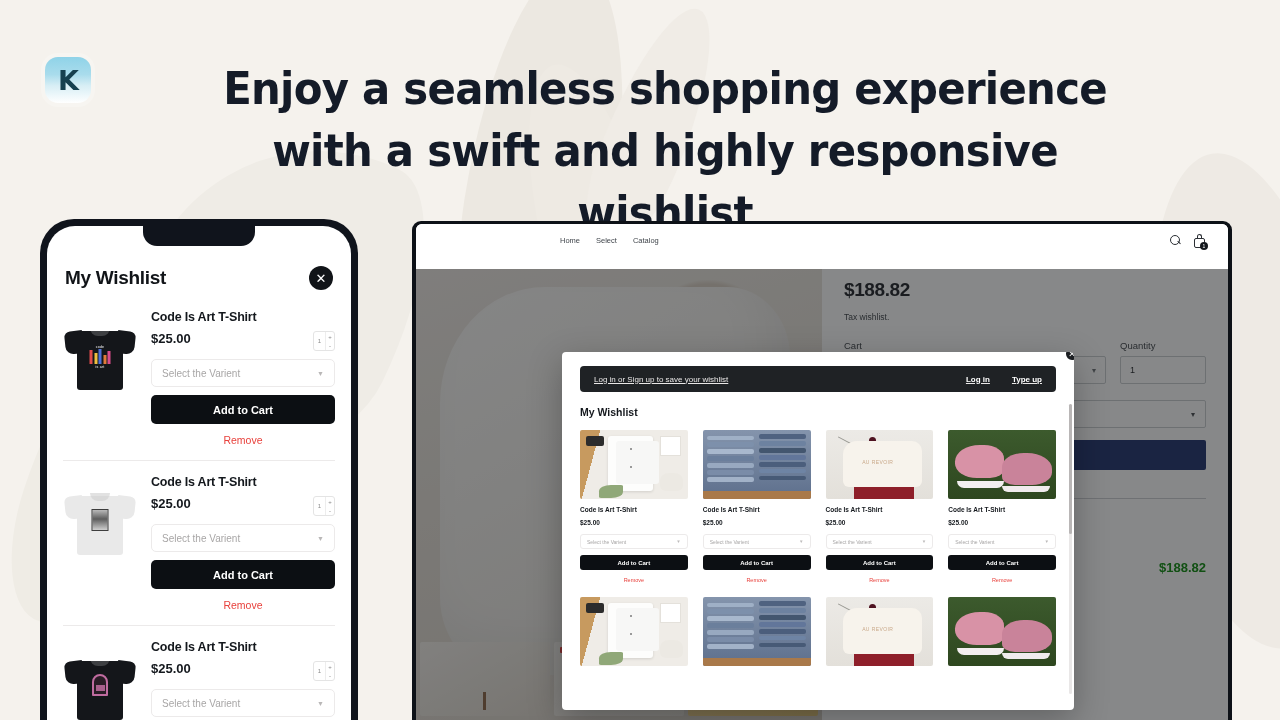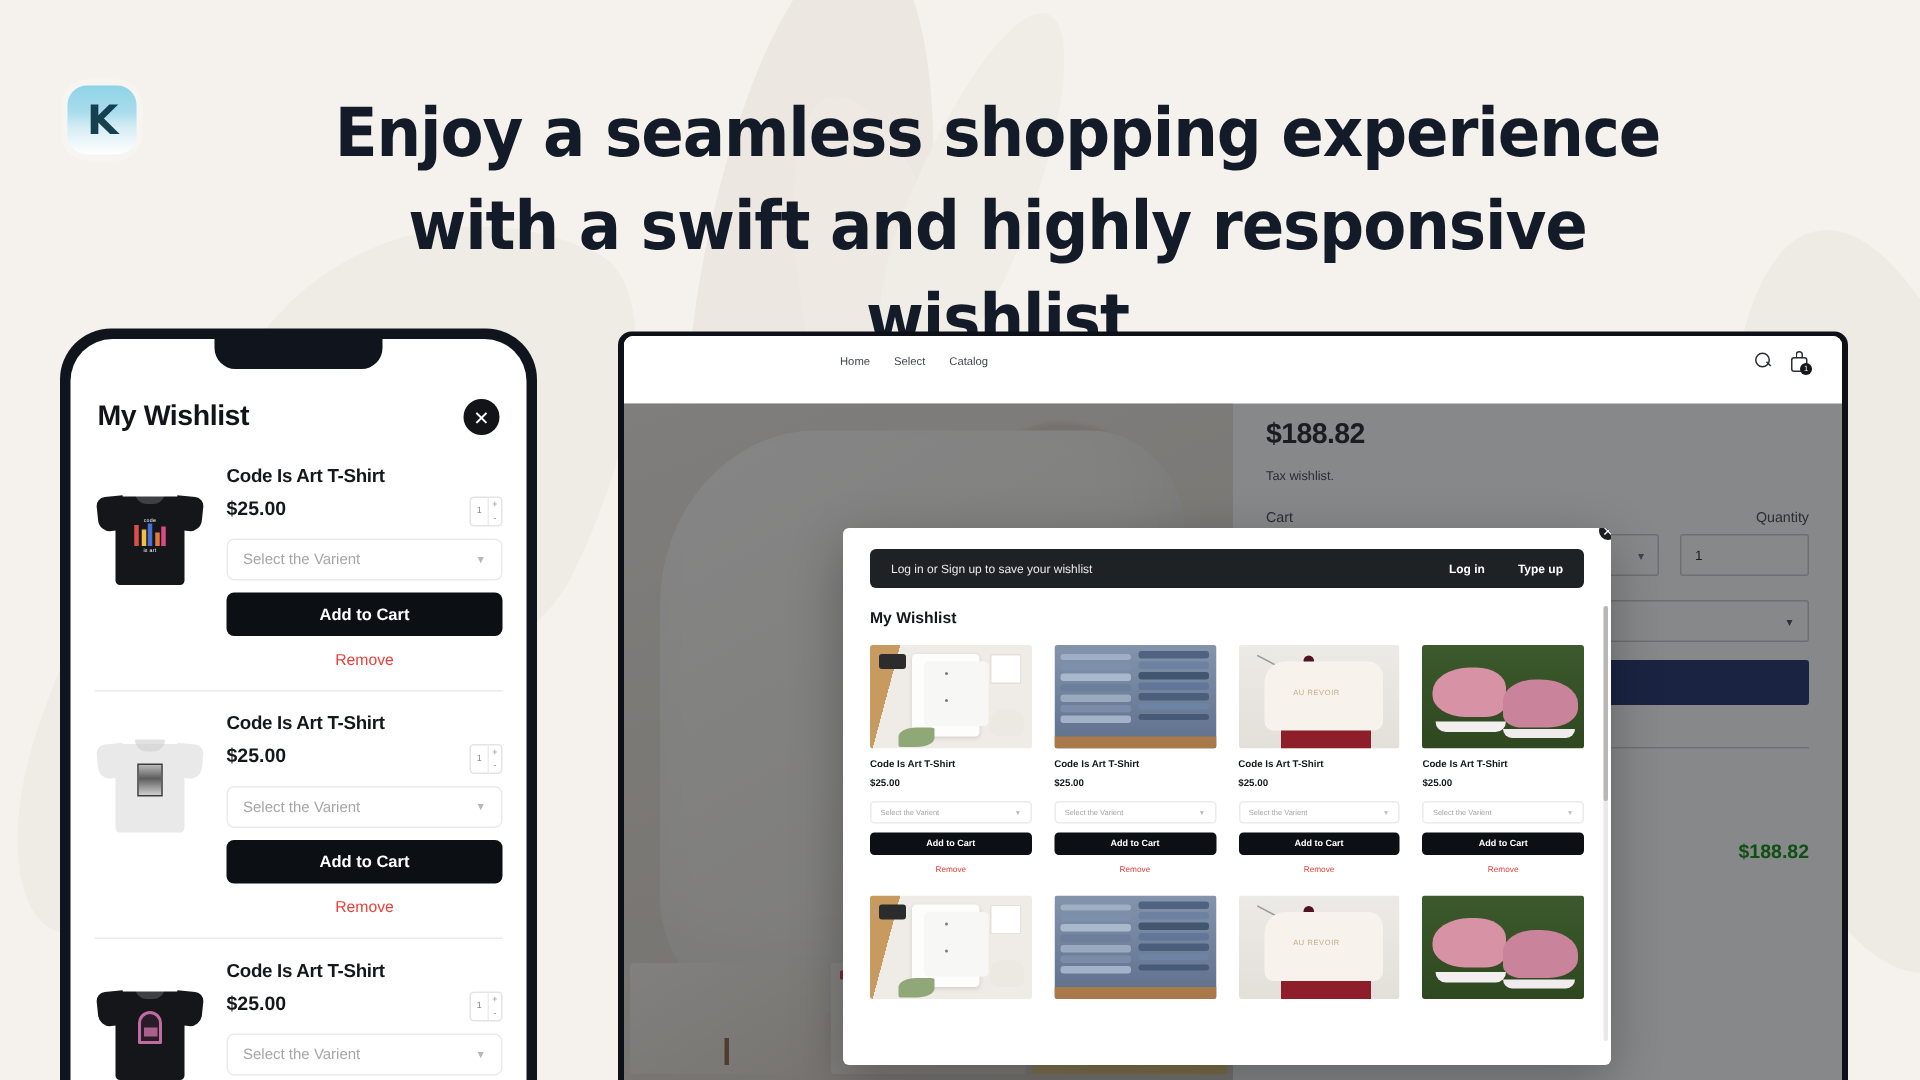--- a/index.html
+++ b/index.html
@@ -200,21 +200,21 @@
   .thumb .mini-tree { position:absolute; left:50%; transform:translateX(-50%); bottom:6px; width:36px; height:44px; }
   .thumb .mini-tree .tr { position:absolute; left:16px; bottom:0; width:3px; height:18px; background:#8a6244; }
   .thumb .onwe { position:absolute; left:6px; top:5px; font-size:4px; color:#e23b3b; font-weight:bold; letter-spacing:.3px; }
   .thumb .onwe i { display:inline-block; width:6px; height:6px; background:#e23b3b; border-radius:1px; vertical-align:-1px; margin-right:1px; }
 
   .pdp-info { width: 50%; padding: 10px 22px 0 22px; position: relative; }
   .pdp-price { font-size: 19px; font-weight: bold; color:#1c1f24; letter-spacing:-.4px; }
   .pdp-tax { font-size: 8.5px; color:#3d4247; margin-top: 11px; }
   .pdp-row { display:flex; gap: 14px; margin-top: 18px; }
   .pdp-field { flex: 1; }
-  .pdp-field.qty { flex: 0 0 86px; text-align: right; }
+  .pdp-field.qty { flex: 0 0 86px; }
   .pdp-label { font-size: 9.5px; color:#3d4247; }
   .pdp-input {
     margin-top: 5px; height: 28px; border:1px solid #c9ccd0; border-radius: 2px;
     display:flex; align-items:center; padding: 0 9px; font-size: 9px; color:#1c1f24;
     background:#fff; justify-content: space-between;
   }
   .pdp-input .dv { font-size: 8px; color:#6c7176; }
   .pdp-select {
     margin-top: 16px; height: 28px; border:1px solid #c9ccd0; border-radius: 2px;
     display:flex; align-items:center; justify-content: flex-end; padding: 0 10px;
@@ -247,21 +247,21 @@
     position: absolute; right: -6px; top: -6px;
     width: 16px; height: 16px; border-radius: 50%;
     background: #1b1e22; color:#fff;
     display:flex; align-items:center; justify-content:center;
     font-size: 9px; z-index: 12; cursor: pointer;
     border: 2px solid #fff;
   }
   .modal-inner { padding: 14px 18px 0 18px; height: 100%; position: relative; }
   .auth-bar {
     height: 26px; background: #1f2225; border-radius: 4px;
-    display:flex; align-items:center; padding: 0 14px; color:#e9e7e7;
+    display:flex; align-items:center; padding: 0 14px; color:#e9e7e7;text-decoration:underline;
   }
   .auth-bar .msg { font-size: 8px; }
   .auth-bar .acts { margin-left:auto; display:flex; gap: 22px; }
   .auth-bar .acts span { font-size: 8px; font-weight: bold; color:#fff; cursor:pointer; }
   .modal-title { margin-top: 14px; font-size: 10.5px; font-weight: bold; color:#14181d; }
   .grid { margin-top: 12px; display:grid; grid-template-columns: repeat(4, 1fr); gap: 15px; }
   .card { }
   .card-img { width: 100%; height: 69px; border-radius: 2px; overflow: hidden; position: relative; }
   .card-name { margin-top: 7px; font-size: 6.5px; font-weight: bold; color:#14181d; }
   .card-price { margin-top: 6px; font-size: 6.5px; font-weight: bold; color:#14181d; }

